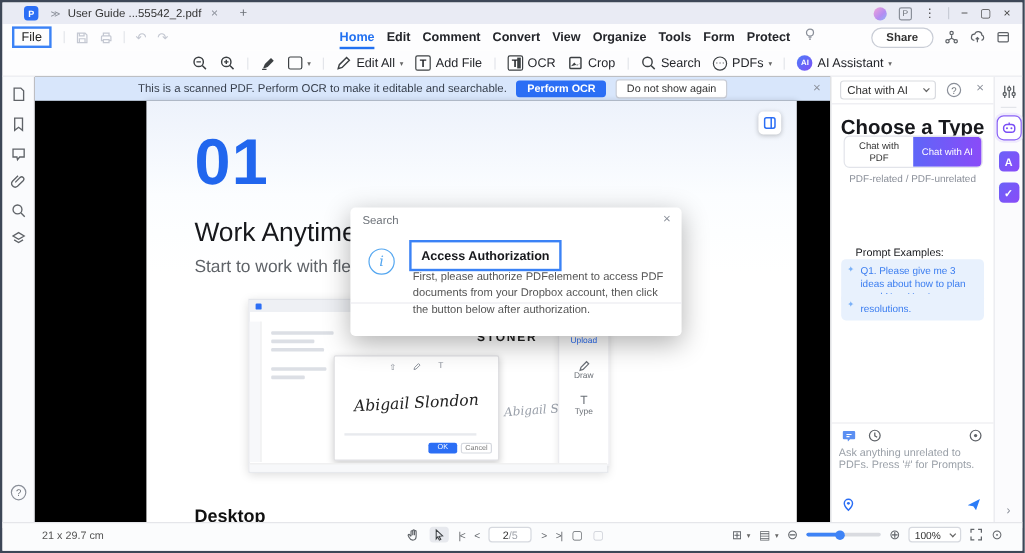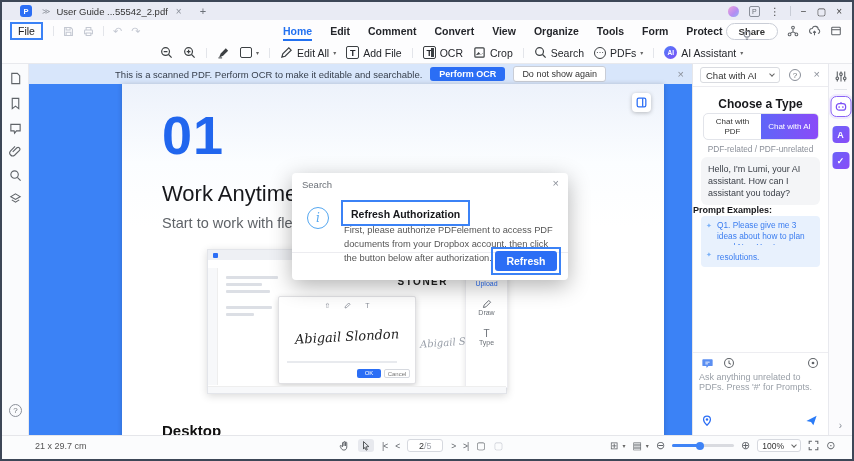--- a/index.html
+++ b/index.html
@@ -20,40 +20,40 @@
 .wctrl{margin-left:auto;display:flex;align-items:center;gap:10px;margin-right:10px;color:#555}
 .avatar{width:11px;height:11px;border-radius:50%;background:linear-gradient(135deg,#f2a3d8,#b48cf2 60%,#8fb6f5)}
 .pbadge{width:11px;height:11px;border:1px solid #8a8f99;border-radius:2px;font-size:7px;color:#6b7077;display:flex;align-items:center;justify-content:center}
 .wbtn{font-size:10px;color:#444}
 .sep{width:1px;height:10px;background:#c8ccd6}
 
 .menurow{left:0;top:18px;right:0;height:22px;background:#fdfdfe;display:flex;align-items:center}
 .filebtn{margin-left:8px;padding:1px 6px;font-size:10.5px;color:#222}
 .dis-icons{display:flex;align-items:center;gap:9px;margin-left:10px;color:#c4c8d2}
 .dis-icons .sep{background:#e3e5ea}
-.menu{position:absolute;left:281px;display:flex;align-items:flex-end;gap:18px}
+.menu{position:absolute;left:281px;display:flex;align-items:flex-start;gap:10px}
 .mi{font-size:10.5px;font-weight:bold;color:#24262b;padding:3px 0 2px;border-bottom:2px solid transparent}
 .mi.active{color:#2271f1;border-bottom-color:#2271f1}
 .menurow .right{margin-left:auto;display:flex;align-items:center;gap:9px;margin-right:10px}
 .sharebtn{border:1px solid #c9cdd6;border-radius:9px;padding:2px 12px;font-size:9.5px;font-weight:bold;color:#333;background:#fff}
 
 .toolrow{left:0;top:40px;right:0;height:22px;background:#fdfdfe;border-bottom:1px solid #e8e9ed;display:flex;align-items:center;gap:10px;padding-left:158px;font-size:10.5px;color:#24262b}
 .toolrow .sep{background:#e3e5ea}
 .tbtn{display:flex;align-items:center;gap:4px}
 .caret{font-size:6px;color:#666}
 .tbox{width:13px;height:13px;border:1.3px solid #3c4043;border-radius:2px;font-size:9px;font-weight:bold;display:flex;align-items:center;justify-content:center;position:relative}
 .tbox .bar{position:absolute;right:1px;top:1px;bottom:1px;width:2.5px;background:#3c4043}
 .shape{width:12px;height:11px;border:1.3px solid #3c4043;border-radius:2px}
 .aibadge{width:13px;height:13px;border-radius:50%;background:linear-gradient(135deg,#4f7df9,#7c4ff7);color:#fff;font-size:6.5px;font-weight:bold;display:flex;align-items:center;justify-content:center}
 .morecirc{width:12px;height:12px;border:1.2px solid #3c4043;border-radius:50%;font-size:8px;line-height:9px;text-align:center;color:#3c4043}
 
 .leftrail{left:0;top:62px;bottom:19px;width:27px;background:#fafbfd;border-right:1px solid #e8e9ee}
 .leftrail .ic{position:absolute;left:7px}
 .helpc{width:13px;height:13px;border:1px solid #8a8f99;border-radius:50%;font-size:8px;color:#6b7077;display:flex;align-items:center;justify-content:center}
-.content{left:27px;top:62px;width:663px;bottom:19px;background:#3b82f6;overflow:hidden}
+.content{left:27px;top:62px;width:663px;bottom:19px;background:#000000;overflow:hidden}
 
 .notif{left:0;right:0;top:0;height:20px;background:#d8e6fb;display:flex;align-items:center;justify-content:center;gap:8px;font-size:9.5px;color:#38404d}
 .ocrbtn{background:#2b6ef5;color:#fff;border-radius:3px;padding:2px 9px;font-size:9px;font-weight:bold}
 .dismissbtn{background:#fff;border:1px solid #c9cdd6;border-radius:3px;padding:2px 8px;font-size:9px;color:#333}
 .notif .x{position:absolute;right:8px;color:#8a8f99;font-size:11px}
 
 .page{left:93px;width:542px;top:20px;bottom:0;background:linear-gradient(180deg,#edf2fb 0%,#fbfdff 22%,#fff 40%);box-shadow:0 0 5px rgba(0,0,0,.18)}
 .chnum{left:40px;top:20px;font-size:54px;font-weight:bold;color:#2166ee;letter-spacing:1px}
 .chhead{left:40px;top:97px;font-size:22px;color:#17181c}
 .chintro{left:40px;top:131px;font-size:14.5px;color:#5f6368}
@@ -88,27 +88,27 @@
 .dlg .bd{position:absolute;left:52px;top:51px;right:10px;font-size:9.3px;color:#555;line-height:1.5}
 .dlg .div{position:absolute;left:0;right:0;top:79px;border-top:1px solid #ececf0}
 .refwrap{position:absolute;right:7px;bottom:5px;padding:2px}
 .refbtn{width:62px;height:20px;background:#2b6ef5;border-radius:3px;color:#fff;font-size:10.5px;font-weight:bold;text-align:center;line-height:20px}
 
 .panel{left:690px;width:136px;top:62px;bottom:19px;background:#fff;border-left:1px solid #e5e6ea;font-size:9.5px;color:#333}
 .phead{position:absolute;left:0;right:0;top:0;height:23px;border-bottom:1px solid #ececf0}
 .pselect{position:absolute;left:7px;top:3px;width:80px;height:16px;border:1px solid #d9dbe0;border-radius:3px;display:flex;align-items:center;justify-content:space-between;padding:0 5px;font-size:9.5px;color:#333;background:#fff}
 .phead .q{position:absolute;right:27px;top:5px}
 .phead .x{position:absolute;right:8px;top:4px;font-size:11px;color:#8a8f99}
-.ptitle{position:absolute;left:0;right:0;top:33px;text-align:center;font-size:12px;font-weight:bold;color:#17181c}
+.ptitle{position:absolute;left:0;right:0;top:33px;text-align:center;font-size:17px;font-weight:bold;color:#17181c}
 .toggle{position:absolute;left:10px;top:49px;width:116px;height:27px;border:1px solid #e2e4ea;border-radius:5px;display:flex;overflow:hidden;background:#fff}
 .tg{width:58px;font-size:8px;line-height:1.2;display:flex;align-items:center;justify-content:center;text-align:center;color:#333;padding:0 4px}
 .tg.on{background:linear-gradient(90deg,#5f66f8,#8a4bf8);color:#fff}
 .psub{position:absolute;left:0;right:0;top:80px;text-align:center;font-size:8.3px;color:#8a8f99}
 .bubble{position:absolute;left:8px;right:8px;top:93px;background:#f4f5f7;border-radius:6px;padding:6px 7px;font-size:9px;color:#3a3f47;line-height:1.35}
-.pexlbl{position:absolute;left:0;top:141px;font-size:9px;font-weight:bold;color:#17181c}
+.pexlbl{position:absolute;left:20px;top:141px;font-size:9px;font-weight:normal;color:#17181c}
 .pcard{position:absolute;left:8px;right:8px;background:#e8f1fd;border-radius:4px;padding:4px 5px 4px 16px;font-size:8.3px;color:#3b7df0;line-height:1.3}
 .pcard .sp{position:absolute;left:5px;top:5px;font-size:7px;color:#7ab1f8}
 .pc1{top:152px}.pc2{top:181px}
 .pbot{position:absolute;left:0;right:0;top:288px;border-top:1px solid #ededf1}
 .pbicons{position:absolute;left:8px;top:293px;display:flex;gap:9px;align-items:center}
 .pgear{position:absolute;right:9px;top:293px}
 .pinput{position:absolute;left:6px;right:6px;top:308px;height:32px;border:none;resize:none;outline:none;font-family:"Liberation Sans",sans-serif;font-size:9px;color:#9aa0a8;background:transparent}
 .pinput::placeholder{color:#9aa0a8}
 .ppin{position:absolute;left:8px;top:350px}
 .psend{position:absolute;right:10px;top:350px}
@@ -373,48 +373,44 @@
         </svg>
     </div>
 
     <div class="dlg abs">
       <div class="ttl">Search</div>
       <div class="x">×</div>
       <div class="infoc">
           <span>i</span>
         </div>
       <div class="hwrap redbox">
-        <span class="hd">Refresh Authorization</span>
+        <span class="hd">Access Authorization</span>
       </div>
       <div class="bd">First, please authorize PDFelement to access PDF documents from your Dropbox account, then click the button below after authorization.</div>
       <div class="div"></div>
-      <div class="refwrap redbox">
-        <div class="refbtn">Refresh</div>
-      </div>
     </div>
   </div>
 
   <div class="panel abs">
     <div class="phead">
       <div class="pselect">
         <span>Chat with AI</span>
           <span class="chev"></span>
       </div>
       <div class="q helpc" style="width:12px;height:12px">
           <span>?</span>
         </div>
       <div class="x">×</div>
     </div>
     <div class="ptitle">Choose a Type</div>
     <div class="toggle">
       <div class="tg">Chat with PDF</div>
       <div class="tg on">Chat with AI</div>
     </div>
     <div class="psub">PDF-related / PDF-unrelated</div>
-    <div class="bubble">Hello, I'm Lumi, your AI assistant. How can I assistant you today?</div>
     <div class="pexlbl">Prompt Examples:</div>
     <div class="pcard pc1">
       <span class="sp">✦</span>
       <span>Q1. Please give me 3 ideas about how to plan good New Year's resolutions.</span>
     </div>
     <div class="pcard pc2">
       <span class="sp">✦</span>
     </div>
     <div class="pbot"></div>
     <div class="pbicons">

